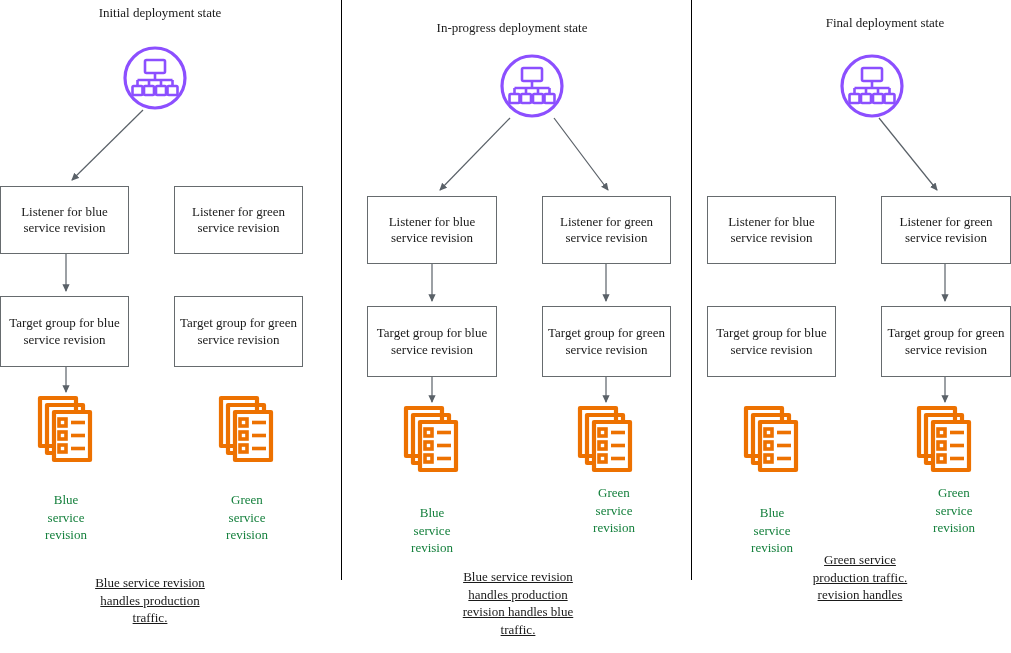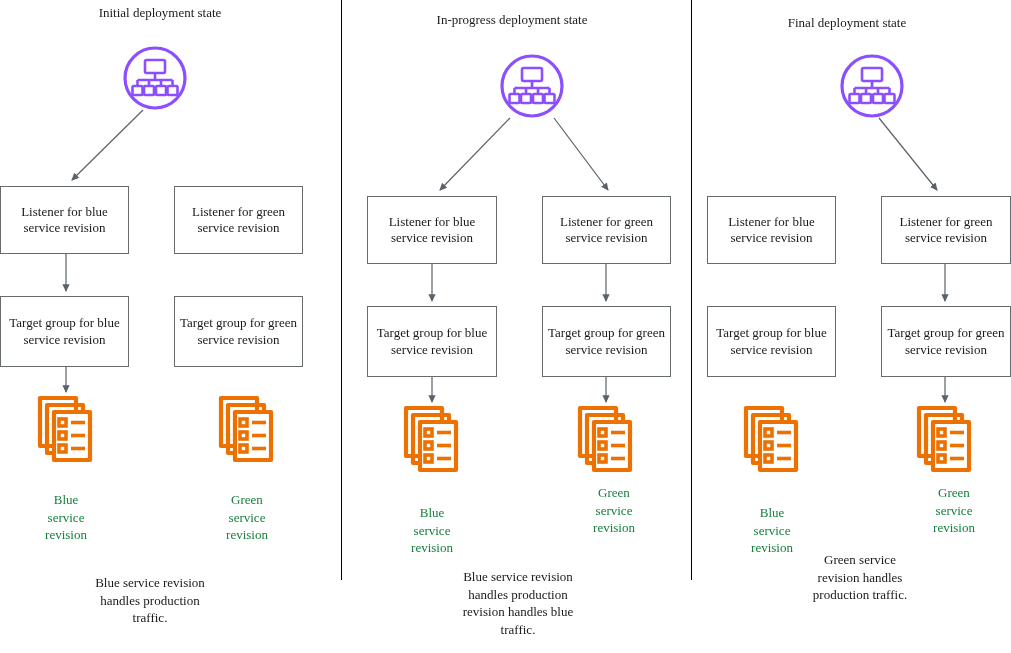--- a/index.html
+++ b/index.html
@@ -56,20 +56,21 @@
     line-height:1.35;
     text-align:center;
     color:#15803d;
   }
   .note{
     position:absolute;
     font-size:13px;
     line-height:1.35;
     text-align:center;
     color:#1a1a1a;
+    text-decoration:underline;
   }
 
   
   .connectors{position:absolute;left:0;top:0;width:1011px;height:653px;pointer-events:none;}
 </style>
 </head>
 <body>
 
 <div class="canvas">
 
@@ -178,21 +179,21 @@
     <div>service</div>
     <div>revision</div>
   </div>
 
   <div class="note" style="left:60px;top:574px;width:180px;">
     <div>Blue service revision</div>
     <div>handles production</div>
     <div>traffic.</div>
   </div>
 
-  <div class="panel-title" style="left:412px;top:12px;width:200px;">In-progress deployment state</div>
+  <div class="panel-title" style="left:412px;top:20px;width:200px;">In-progress deployment state</div>
 
   <div class="lb-icon" style="left:499px;top:53px;">
     <svg viewBox="0 0 66 66">
       <circle cx="33" cy="33" r="30" fill="none" stroke="#8C4FFF" stroke-width="3.2"></circle>
       <rect x="23" y="15" width="20" height="13" rx="1.5" fill="none" stroke="#8C4FFF" stroke-width="2.6"></rect>
       <line x1="33" y1="28" x2="33" y2="35" stroke="#8C4FFF" stroke-width="2.6"></line>
       <line x1="15.5" y1="35" x2="50.5" y2="35" stroke="#8C4FFF" stroke-width="2.6"></line>
       <line x1="15.5" y1="35" x2="15.5" y2="41" stroke="#8C4FFF" stroke-width="2.6"></line>
       <line x1="27" y1="35" x2="27" y2="41" stroke="#8C4FFF" stroke-width="2.6"></line>
       <line x1="39" y1="35" x2="39" y2="41" stroke="#8C4FFF" stroke-width="2.6"></line>
@@ -256,21 +257,21 @@
     <div>revision</div>
   </div>
 
   <div class="note" style="left:428px;top:568px;width:180px;">
     <div>Blue service revision</div>
     <div>handles production</div>
     <div>revision handles blue</div>
     <div>traffic.</div>
   </div>
 
-  <div class="panel-title" style="left:757px;top:15px;width:180px;text-align:center;">Final deployment state</div>
+  <div class="panel-title" style="left:795px;top:15px;width:180px;text-align:center;">Final deployment state</div>
 
   <div class="lb-icon" style="left:839px;top:53px;">
     <svg viewBox="0 0 66 66">
       <circle cx="33" cy="33" r="30" fill="none" stroke="#8C4FFF" stroke-width="3.2"></circle>
       <rect x="23" y="15" width="20" height="13" rx="1.5" fill="none" stroke="#8C4FFF" stroke-width="2.6"></rect>
       <line x1="33" y1="28" x2="33" y2="35" stroke="#8C4FFF" stroke-width="2.6"></line>
       <line x1="15.5" y1="35" x2="50.5" y2="35" stroke="#8C4FFF" stroke-width="2.6"></line>
       <line x1="15.5" y1="35" x2="15.5" y2="41" stroke="#8C4FFF" stroke-width="2.6"></line>
       <line x1="27" y1="35" x2="27" y2="41" stroke="#8C4FFF" stroke-width="2.6"></line>
       <line x1="39" y1="35" x2="39" y2="41" stroke="#8C4FFF" stroke-width="2.6"></line>
@@ -329,17 +330,17 @@
     <div>revision</div>
   </div>
   <div class="caption" style="left:904px;top:484px;width:100px;">
     <div>Green</div>
     <div>service</div>
     <div>revision</div>
   </div>
 
   <div class="note" style="left:775px;top:551px;width:170px;">
     <div>Green service</div>
+    <div>production traffic.</div>
     <div>revision handles</div>
-    <div>production traffic.</div>
   </div>
 
 </div>
 
 </body></html>

